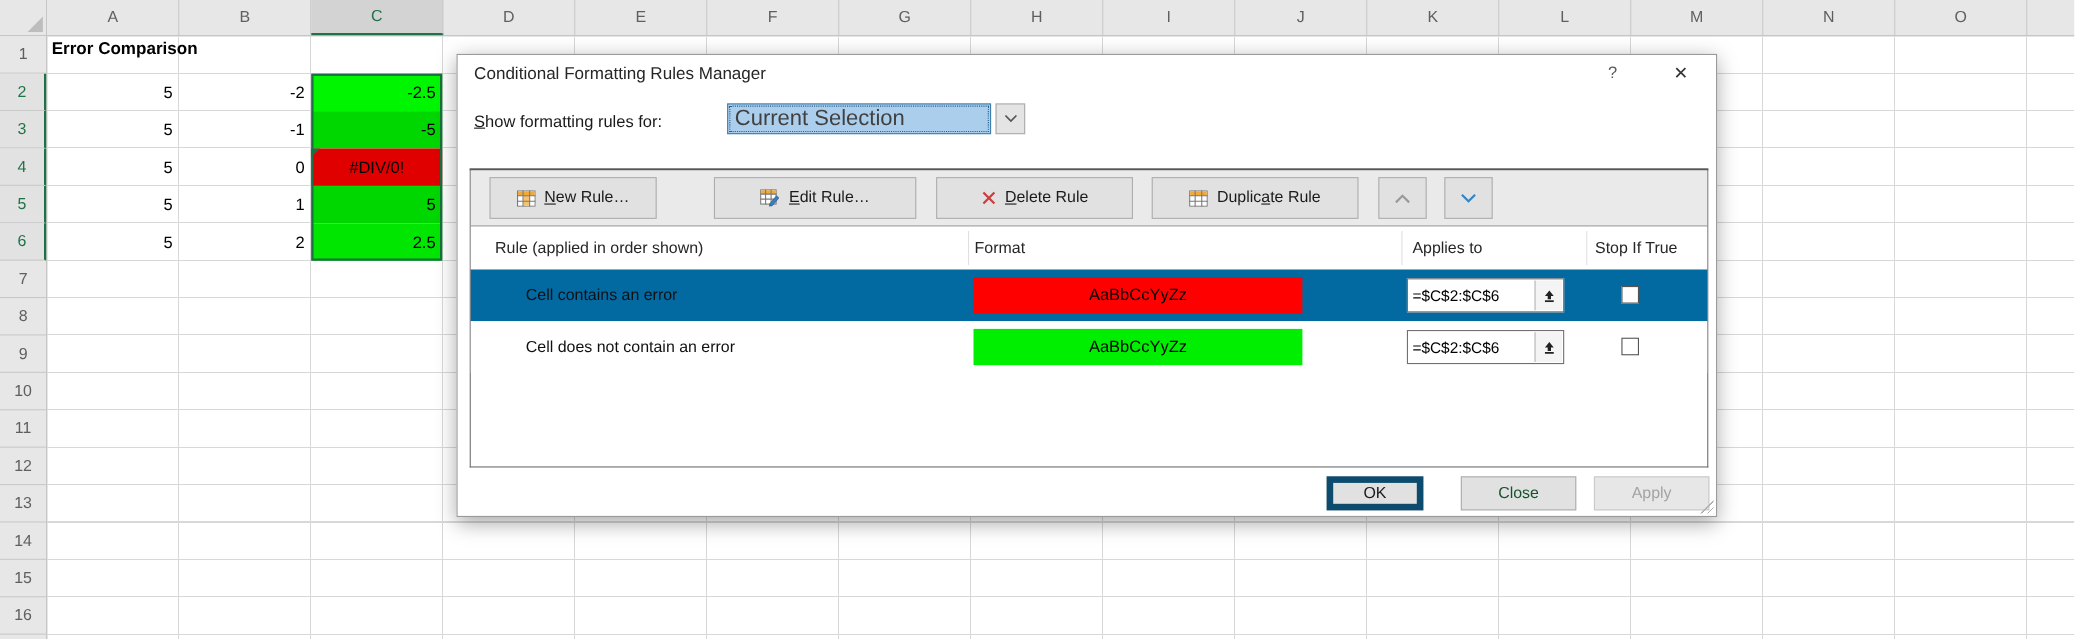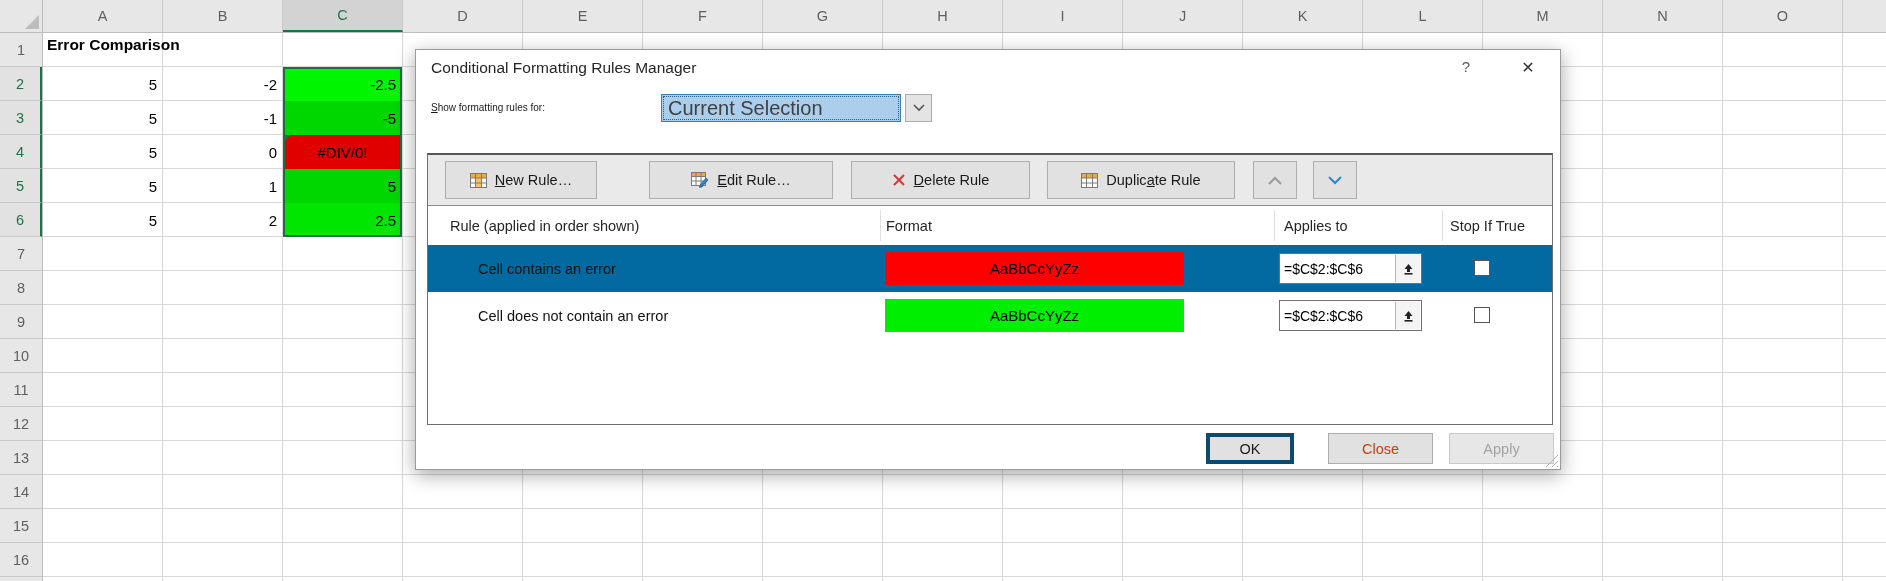--- a/index.html
+++ b/index.html
@@ -20,40 +20,40 @@
   .cell.num{justify-content:flex-end;padding-right:6px;}
   .cell.ctr{justify-content:center;}
   #a1title{position:absolute;left:47px;top:33px;height:24px;display:flex;align-items:center;font-weight:bold;font-size:15.5px;color:#000;white-space:nowrap;}
   #selbox{position:absolute;box-sizing:border-box;border:2px solid #1B6F42;pointer-events:none;}
   .errtri{position:absolute;width:0;height:0;border-right:8px solid transparent;border-top:8px solid #1B6F42;}
   
   #dlg{position:absolute;left:415px;top:49px;width:1146px;height:421px;background:#fff;border:1px solid #9A9A9A;box-sizing:border-box;box-shadow:0 5px 18px rgba(0,0,0,.35);}
   #dlg-title{position:absolute;left:15px;top:9px;font-size:15.5px;color:#262626;white-space:nowrap;}
   #dlg-help{position:absolute;left:1040px;top:8px;width:20px;height:20px;color:#5A5A5A;font-size:15px;text-align:center;}
   #dlg-close{position:absolute;left:1098px;top:4px;width:28px;height:26px;color:#333;font-size:16px;display:flex;align-items:center;justify-content:center;}
-  #show-label{position:absolute;left:15px;top:52px;font-size:10px;color:#1A1A1A;white-space:nowrap;}
+  #show-label{position:absolute;left:15px;top:52px;font-size:15px;color:#1A1A1A;white-space:nowrap;}
   #combo{position:absolute;left:245px;top:44px;width:240px;height:28px;background:#ABCEEC;border:1px solid #3C7FB1;box-sizing:border-box;}
   #combo .inner{position:absolute;inset:1px;border:1px dotted #2B5E85;display:flex;align-items:center;padding-left:4px;font-size:20px;color:#404040;}
   #combo-btn{position:absolute;left:489px;top:44px;width:27px;height:28px;background:#E4E4E4;border:1px solid #ABABAB;box-sizing:border-box;display:flex;align-items:center;justify-content:center;}
   #listpanel{position:absolute;left:11px;top:103px;width:1126px;height:272px;background:#fff;border:1px solid #6F6F6F;border-top:2px solid #565656;box-sizing:border-box;}
   #rtoolbar{position:absolute;left:0;top:0;width:100%;height:51px;background:#EAEAEA;border-bottom:1px solid #8A8A8A;box-sizing:border-box;}
   .rbtn{position:absolute;top:6px;height:38px;background:#E1E1E1;border:1px solid #ADADAD;box-sizing:border-box;display:flex;align-items:center;justify-content:center;gap:8px;font-size:14.5px;color:#1A1A1A;cursor:default;}
   .rbtn u{text-decoration:underline;}
   .arrowbtn{position:absolute;top:6px;width:44px;height:38px;background:#E1E1E1;border:1px solid #ADADAD;box-sizing:border-box;display:flex;align-items:center;justify-content:center;}
   #listhead{position:absolute;left:0;top:51px;width:100%;height:39px;background:#fff;}
   .lh{position:absolute;top:0;height:39px;display:flex;align-items:center;font-size:14.5px;color:#262626;white-space:nowrap;}
   .lhsep{position:absolute;top:4px;height:31px;width:1px;background:#E0E0E0;}
   .rulerow{position:absolute;left:0;width:100%;height:47px;}
   .rulerow .name{position:absolute;left:50px;top:0;height:47px;display:flex;align-items:center;font-size:14.5px;color:#111;}
   .fmtbox{position:absolute;left:457px;top:7px;width:299px;height:33px;display:flex;align-items:center;justify-content:center;font-size:15px;color:#000;}
   .applies{position:absolute;left:851px;top:8px;width:143px;height:31px;background:#fff;border:1px solid #707070;box-sizing:border-box;display:flex;align-items:center;padding-left:4px;font-size:14px;color:#000;}
   .collapse{position:absolute;right:1px;top:1px;bottom:1px;width:24px;background:#F4F4F4;border-left:1px solid #B5B5B5;display:flex;align-items:center;justify-content:center;}
   .chk{position:absolute;left:1046px;top:15px;width:16px;height:16px;background:#fff;border:1px solid #555;box-sizing:border-box;}
-  #footer-ok{position:absolute;left:790px;top:383px;width:88px;height:31px;background:#E1E1E1;border:4px solid #0c4a6e;box-sizing:border-box;font-size:14.5px;color:#1A1A1A;display:flex;align-items:center;justify-content:center;}
-  .fbtn{position:absolute;top:383px;width:105px;height:31px;background:#E1E1E1;border:1px solid #ADADAD;box-sizing:border-box;font-size:14.5px;color:#c2410c;display:flex;align-items:center;justify-content:center;}
+  #footer-ok{position:absolute;left:790px;top:383px;width:88px;height:31px;background:#E1E1E1;border:6px solid #0c4a6e;box-sizing:border-box;font-size:14.5px;color:#1A1A1A;display:flex;align-items:center;justify-content:center;}
+  .fbtn{position:absolute;top:383px;width:105px;height:31px;background:#E1E1E1;border:1px solid #ADADAD;box-sizing:border-box;font-size:14.5px;color:#14532d;display:flex;align-items:center;justify-content:center;}
   #footer-apply{color:#A3A3A3;background:#E7E7E7;border-color:#C9C9C9;}
   #grip{position:absolute;right:2px;bottom:2px;width:14px;height:14px;background:repeating-linear-gradient(135deg,transparent 0 3px,#B0B0B0 3px 4px);clip-path:polygon(100% 0,100% 100%,0 100%);}
   svg{display:block;}
 </style>
 </head>
 <body>
 
 <div id="stage">
 
   <div id="gridbody"></div>

